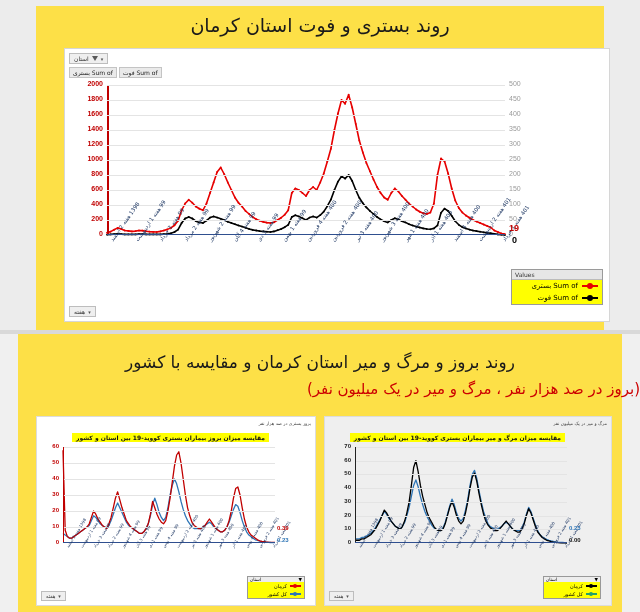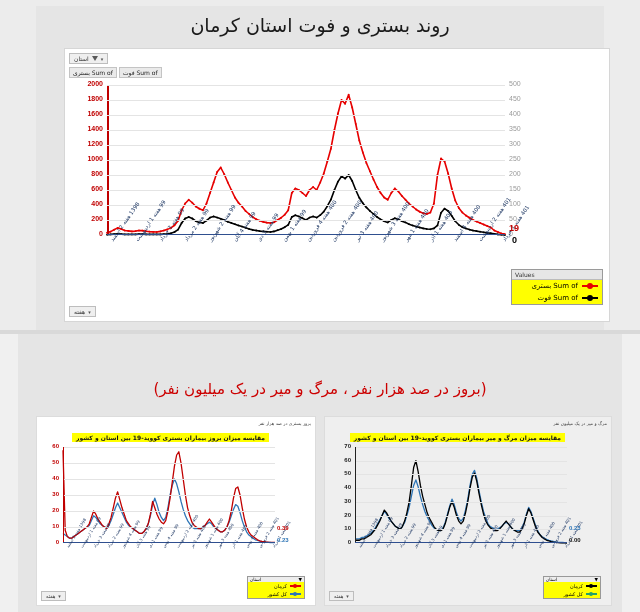--- a/index.html
+++ b/index.html
@@ -4,21 +4,21 @@
 <style>
   * { box-sizing: border-box; }
   html, body { margin:0; padding:0; }
   body {
     width:640px; height:612px;
     background:#ffffff;
     font-family:"Liberation Sans", sans-serif;
     overflow:hidden;
     position:relative;
   }
-  .page { width:640px; height:612px; position:relative; background:#e5e5e5; }
+  .page { width:640px; height:612px; position:relative; background:#fde047; }
 
   
   .strip-top { position:absolute; left:0; top:0; width:640px; height:6px; background:#ececec; }
   .strip-left { position:absolute; left:0; top:0; width:36px; height:330px; background:#ececec; }
   .strip-right { position:absolute; right:0; top:0; width:36px; height:330px; background:#ececec; }
   .divider { position:absolute; left:0; top:330px; width:640px; height:4px; background:#d9d9d9; }
   .strip-left2 { position:absolute; left:0; top:334px; width:18px; height:278px; background:#f0f0f0; }
   .strip-right2 { position:absolute; right:0; top:334px; width:18px; height:278px; background:#f0f0f0; }
 
   
@@ -81,21 +81,21 @@
   .lmark.black { background:#000; } .lmark.black::after { background:#000; }
   .lmark.blue { background:#2e75b6; } .lmark.blue::after { background:#2e75b6; }
   .lmark.green { background:#22a06b; } .lmark.green::after { background:#22a06b; }
 
   
   .sec2-title {
     position:absolute; left:0; top:352px; width:640px; text-align:center;
     font-size:17px; color:#1a1a1a; direction:rtl; font-family:"DejaVu Sans", sans-serif;
   }
   .sec2-sub {
-    position:absolute; left:0; top:380px; width:640px; text-align:center;
+    position:absolute; left:0; top:380px; width:640px; 
     font-size:15px; color:#cc0000; direction:rtl; font-family:"DejaVu Sans", sans-serif;
   }
   .panelL { position:absolute; left:36px; top:416px; width:280px; height:190px; background:#fff; border:1px solid #dcdcdc;}
   .panelR { position:absolute; left:324px; top:416px; width:288px; height:190px; background:#efefef; border:1px solid #dcdcdc;}
   .mini-title {
     position:absolute; background:#ffff00; color:#111; font-size:6px; padding:1px 4px;
     direction:rtl; white-space:nowrap; font-family:"DejaVu Sans", sans-serif; font-weight:bold;
   }
   .axis-note { position:absolute; font-size:4.5px; color:#444; direction:rtl; white-space:nowrap;
                font-family:"DejaVu Sans", sans-serif;}
@@ -450,20 +450,21 @@
         <span>Sum of فوت</span>
       </div>
     </div>
   </div>
 
   <div class="divider"></div>
 
   <div class="strip-left2"></div>
   <div class="strip-right2"></div>
 
+  <div class="sec2-title">روند بروز و مرگ و میر استان کرمان و مقایسه با کشور</div>
   <div class="sec2-sub">(بروز در صد هزار نفر ، مرگ و میر در یک میلیون نفر)</div>
 
   <div class="panelL">
     <div class="axis-note" style="right:4px; top:4px;">بروز بستری در صد هزار نفر</div>
     <div class="mini-title" style="right:46px; top:16px;">مقایسه میزان بروز بیماران بستری کووید-19 بین استان و کشور</div>
 
     <div class="mini-plot" id="plotL" style="left:26px; top:30px; width:212px; height:96px;">
       <svg id="svgL" width="212" height="96" viewBox="0 0 212 96" preserveAspectRatio="none">
           <g>
             <path d="M0.00 86.40 L2.19 88.00 L4.37 89.60 L6.56 91.20 L8.74 91.20 L10.93 89.60 L13.11 88.00 L15.30 86.40 L17.48 84.80 L19.67 83.20 L21.86 81.60 L24.04 80.00 L26.23 78.40 L28.41 73.60 L30.60 68.80 L32.78 70.40 L34.97 73.60 L37.15 76.80 L39.34 78.40 L41.53 80.00 L43.71 81.60 L45.90 78.40 L48.08 73.60 L50.27 67.20 L52.45 60.80 L54.64 56.00 L56.82 60.80 L59.01 65.60 L61.20 70.40 L63.38 75.20 L65.57 78.40 L67.75 80.00 L69.94 81.60 L72.12 83.20 L74.31 84.80 L76.49 86.40 L78.68 86.40 L80.87 84.80 L83.05 81.60 L85.24 76.80 L87.42 68.80 L89.61 57.60 L91.79 51.20 L93.98 57.60 L96.16 65.60 L98.35 70.40 L100.54 73.60 L102.72 70.40 L104.91 60.80 L107.09 48.00 L109.28 38.40 L111.46 32.00 L113.65 36.80 L115.84 44.80 L118.02 54.40 L120.21 62.40 L122.39 68.80 L124.58 73.60 L126.76 76.80 L128.95 80.00 L131.13 81.60 L133.32 81.60 L135.51 81.60 L137.69 81.60 L139.88 80.00 L142.06 78.40 L144.25 76.80 L146.43 75.20 L148.62 76.80 L150.80 80.00 L152.99 81.60 L155.18 83.20 L157.36 84.80 L159.55 84.80 L161.73 83.20 L163.92 80.00 L166.10 75.20 L168.29 68.80 L170.47 62.40 L172.66 57.60 L174.85 59.20 L177.03 65.60 L179.22 73.60 L181.40 80.00 L183.59 84.80 L185.77 88.00 L187.96 89.60 L190.14 91.20 L192.33 92.80 L194.52 93.44 L196.70 94.08 L198.89 94.56 L201.07 94.88 L203.26 95.20 L205.44 95.36 L207.63 95.52 L209.81 95.58 L212.00 95.63" fill="none" stroke="#2e75b6" stroke-width="1.3" stroke-linejoin="round"></path>

